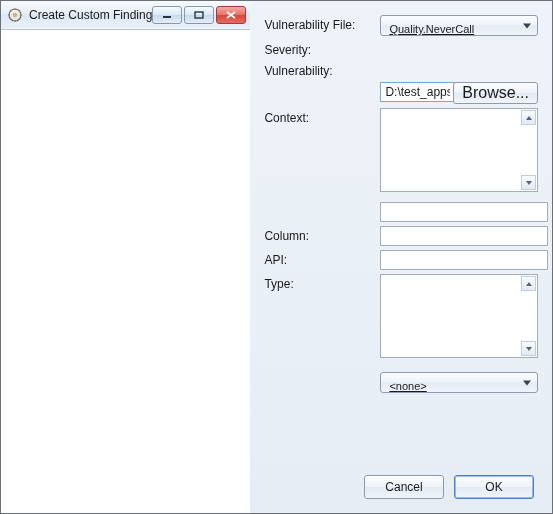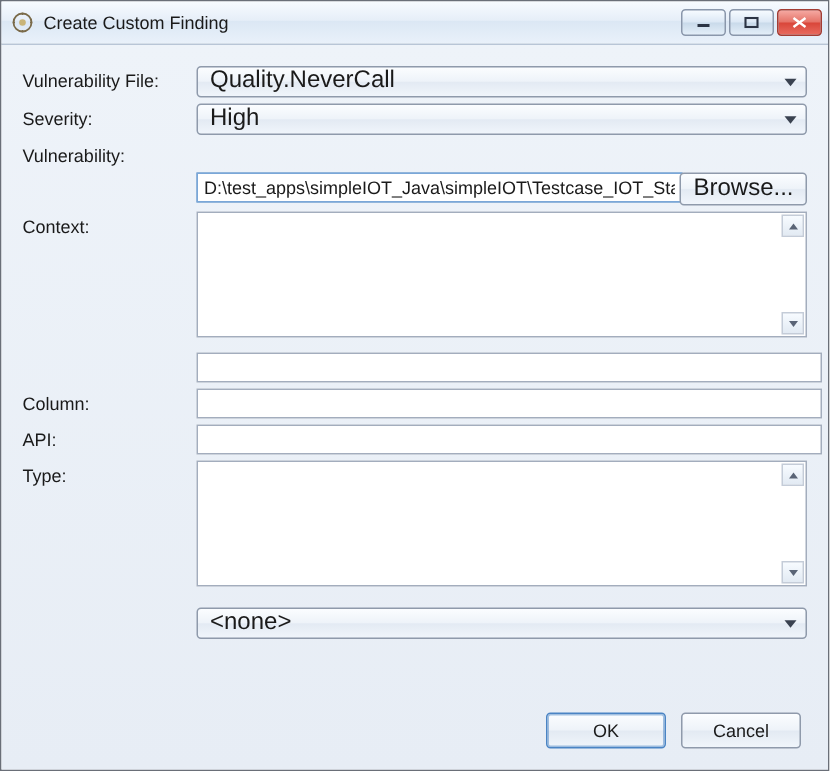--- a/index.html
+++ b/index.html
@@ -9,21 +9,21 @@
     font-size: 12px;
     background: #fff;
   }
   .window {
     width: 553px;
     height: 514px;
     box-sizing: border-box;
     border: 1px solid #6a6f78;
     background: #fff;
     display: flex;
-    flex-direction: column;
+    flex-direction: row;
     box-shadow: 0 0 4px rgba(0,0,0,0.2);
   }
   
   .titlebar {
     height: 28px;
     display: flex;
     align-items: center;
     padding: 0 4px 0 6px;
     background: linear-gradient(to bottom, #f7fbff 0%, #e6eef8 45%, #dbe7f4 46%, #e9f1fa 100%);
     border-bottom: 1px solid #b8c5d6;
@@ -92,25 +92,26 @@
   }
   .row-gap { height: 4px; grid-column: 1 / -1; }
   
   .combo {
     position: relative;
     height: 21px;
     border: 1px solid #8f9aab;
     border-radius: 3px;
     background: linear-gradient(to bottom, #fbfdff 0%, #eef3f9 48%, #e3eaf3 52%, #f0f5fb 100%);
     display: flex;
-    align-items: flex-start;
+    align-items: flex-end;
     padding: 0 22px 0 8px;
     box-sizing: border-box;
     color: #1a1a1a;
-    font-size: 16px;
+    font-size: 11px;
+    text-decoration: underline;
   }
   .combo .arrow {
     position: absolute;
     right: 6px;
     top: 50%;
     transform: translateY(-50%);
     width: 0; height: 0;
     border-left: 4px solid transparent;
     border-right: 4px solid transparent;
     border-top: 5px solid #3a4250;
@@ -239,26 +240,20 @@
       <div class="row-label">Vulnerability File:</div>
       <div class="field-cell">
         <div class="combo">
           <span>Quality.NeverCall</span>
           <span class="arrow"></span>
         </div>
       </div>
       <div class="row-gap"></div>
 
       <div class="row-label">Severity:</div>
-      <div class="field-cell">
-        <div class="combo">
-          <span>High</span>
-          <span class="arrow"></span>
-        </div>
-      </div>
       <div class="row-gap"></div>
 
       <div class="row-label">Vulnerability:</div>
       <div class="row-gap"></div>
 
       <div class="field-cell with-btn">
         <input class="text-input focused" type="text" value="D:\test_apps\simpleIOT_Java\simpleIOT\Testcase_IOT_Static.ja" style="">
       </div>
       <div class="btn-cell">
         <button class="browse-btn" type="button">Browse...</button>
@@ -303,18 +298,18 @@
       <div class="field-cell">
         <div class="combo">
           <span>&lt;none&gt;</span>
           <span class="arrow"></span>
         </div>
       </div>
 
     </div>
 
     <div class="footer">
+      <button class="dlg-btn" type="button">Cancel</button>
       <button class="dlg-btn default" type="button">OK</button>
-      <button class="dlg-btn" type="button">Cancel</button>
     </div>
   </div>
 
 </div>
 
 </body></html>

